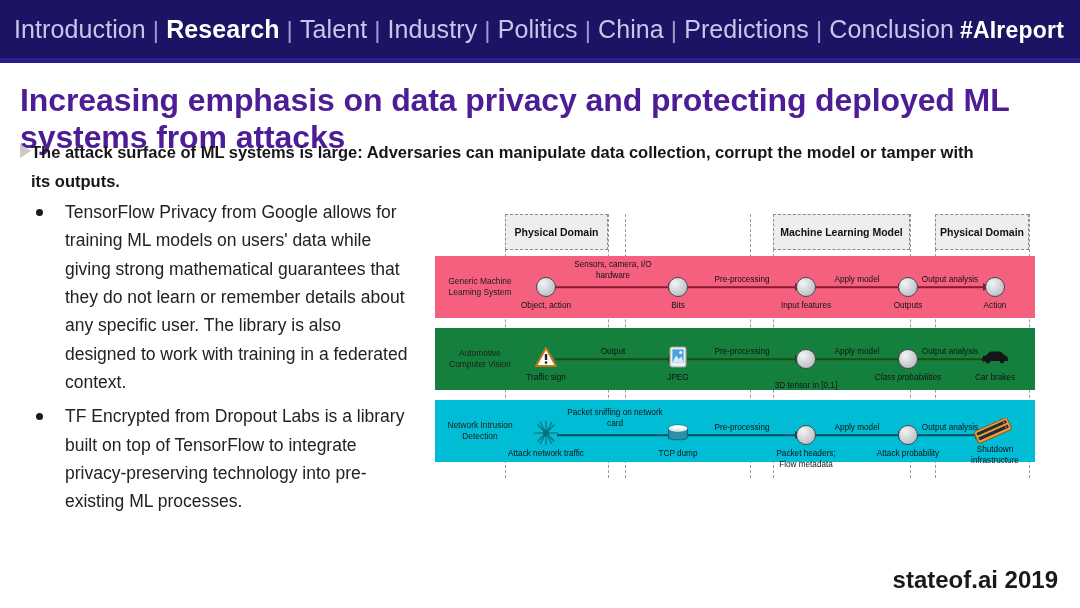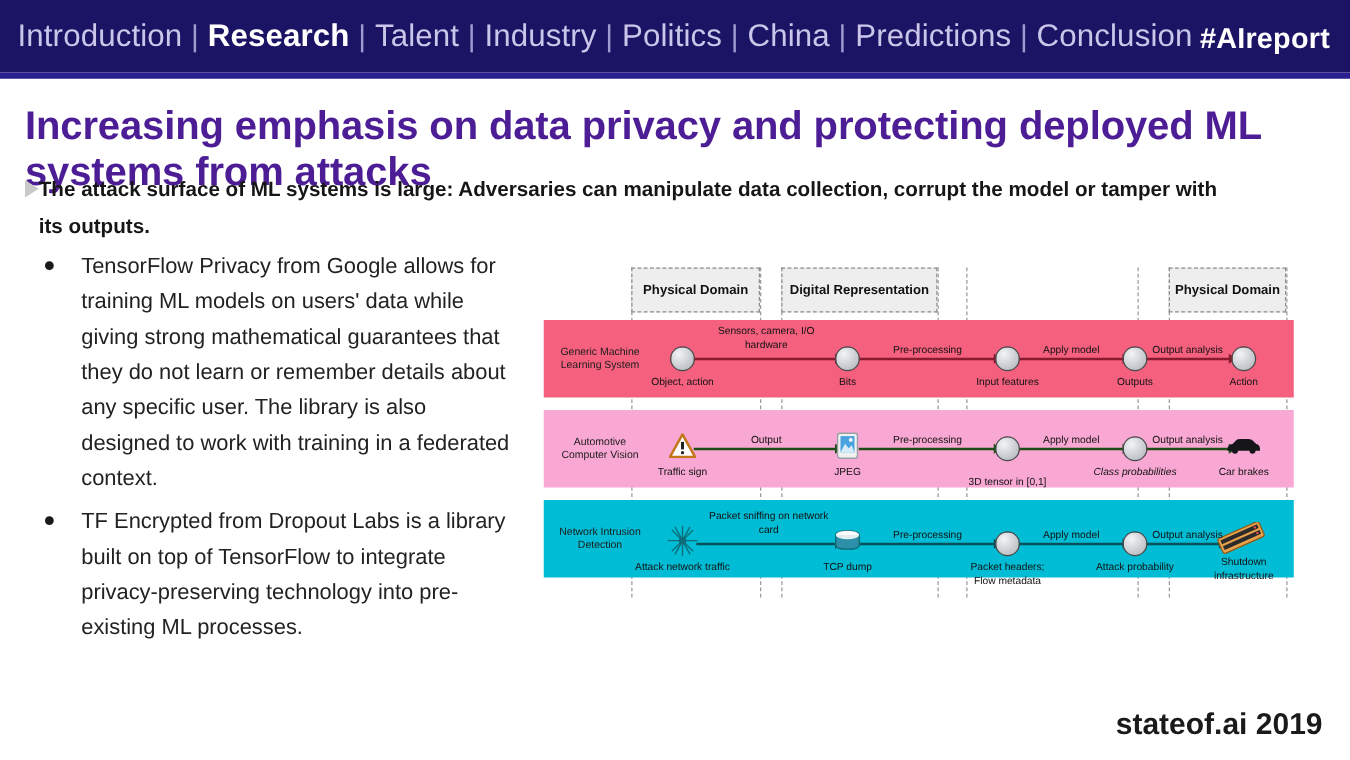--- a/index.html
+++ b/index.html
@@ -113,21 +113,21 @@
     font-size:10.5px;font-weight:bold;color:#111;
     line-height:1.22;
     box-sizing:border-box;
   }
   
   .band{
     position:absolute;left:0;width:600px;height:62px;
     box-sizing:border-box;
   }
   .band.pink{top:48px;background:#f4607e;}
-  .band.green{top:120px;background:#f9a8d4;}
+  .band.green{top:120px;background:#15803d;}
   .band.cyan{top:192px;background:#00bcd4;}
   .band-name{
     position:absolute;left:6px;top:50%;transform:translateY(-50%);
     width:78px;text-align:center;
     font-size:8.4px;color:#1c1c1c;line-height:1.35;
   }
   
   .node{
     position:absolute;
     width:20px;height:20px;border-radius:50%;
@@ -232,22 +232,22 @@
   <div class="col-guide" style="left:190px;"></div>
   <div class="col-guide" style="left:315px;"></div>
   <div class="col-guide" style="left:338px;"></div>
   <div class="col-guide" style="left:475px;"></div>
   <div class="col-guide" style="left:500px;"></div>
   <div class="col-guide" style="left:594px;"></div>
 
   <div class="col-head" style="left:70px;width:103px;">
     <span>Physical Domain</span>
   </div>
-  <div class="col-head" style="left:190px;width:125px;">
-    <span>Digital Representation</span>
+  <div class="col-head" style="left:338px;width:137px;">
+    <span>Machine Learning Model</span>
   </div>
   <div class="col-head" style="left:500px;width:94px;">
     <span>Physical Domain</span>
   </div>
 
   <div class="band pink">
     <div class="band-name">Generic Machine Learning System</div>
 
     <div class="link pink-l" style="left:120px;top:31px;width:115px;"></div>
     <div class="arrowhead pink-l" style="left:233px;top:31px;"></div>

